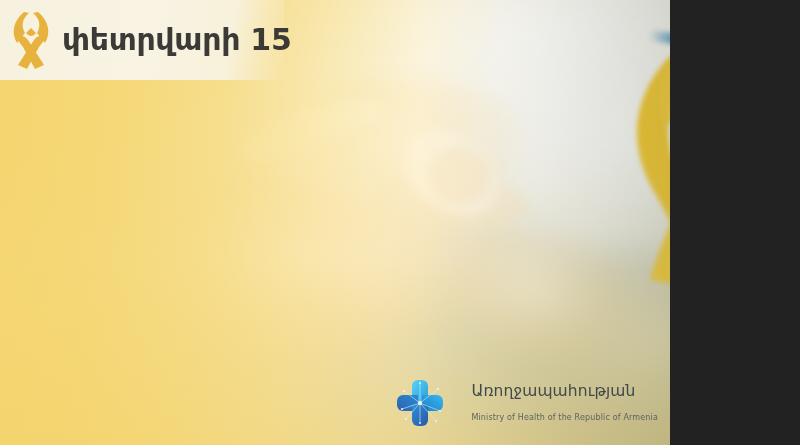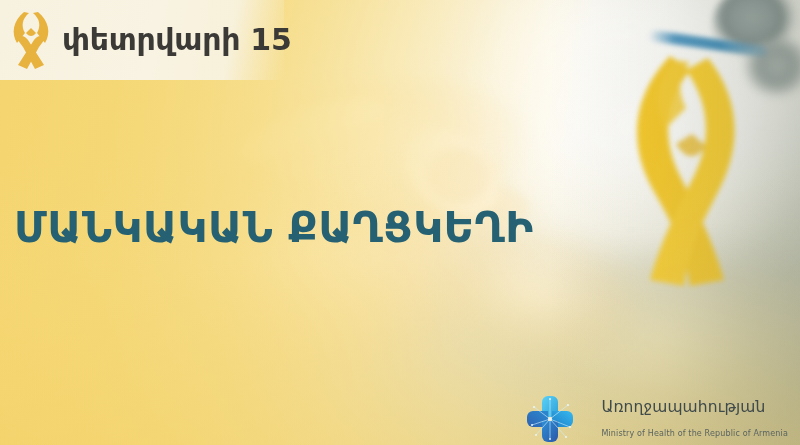--- a/index.html
+++ b/index.html
@@ -3,21 +3,21 @@
 <meta charset="utf-8">
 <title>Banner</title>
 <style>
   html, body {
     margin: 0;
     padding: 0;
     background: #222;
   }
   #poster {
     position: relative;
-    width: 800px;
+    width: 670px;
     height: 445px;
     overflow: hidden;
     font-family: "DejaVu Sans", "Liberation Sans", sans-serif;
     background: #fca5a5;
     user-select: none;
   }
 
   
   .photo-base {
     position: absolute;
@@ -178,21 +178,21 @@
     line-height: 1.10;
     letter-spacing: 0.5px;
     white-space: nowrap;
     text-transform: uppercase;
   }
 
   
   .logo-block {
     position: absolute;
     right: 12px;
-    bottom: 0;
+    bottom: 16px;
     display: flex;
     align-items: center;
     gap: 25px;
   }
   .logo-mark { width: 52px; height: 52px; flex: 0 0 auto; }
   .logo-text { line-height: 1.12; }
   .logo-hy {
     font-size: 15.5px;
     color: #3f4a4a;
     font-weight: 400;
@@ -245,21 +245,20 @@
       <path d="M14 3 C3 12 1 24 7 34 L15 24 C11 17 12 10 19 4 Z" fill="#e8b23e"></path>
       <path d="M28 3 C39 12 41 24 35 34 L27 24 C31 17 30 10 23 4 Z" fill="#e8b23e"></path>
       <path d="M7 30 C10 26 14 26 18 31 L34 56 L25 60 L13 38 Z" fill="#e8b23e"></path>
       <path d="M35 30 C32 26 28 26 24 31 L8 56 L17 60 L29 38 Z" fill="#e8b23e"></path>
       <path d="M16 24 C19 28 23 28 26 24 L21 19 Z" fill="#e8b23e"></path>
     </svg>
     <div class="date-text">փետրվարի 15</div>
   </div>
 
   <div class="headline">
-    <div class="headline-line">ՄԱՆԿԱԿԱՆ ՔԱՂՑԿԵՂԻ</div>
   </div>
 
   <div class="logo-block">
     <svg class="logo-mark" viewBox="0 0 52 52" aria-hidden="true">
       <defs>
         <linearGradient id="lgA" x1="0" y1="0" x2="1" y2="1">
           <stop offset="0" stop-color="#5ad2f7"></stop>
             <stop offset="1" stop-color="#2e9fd8"></stop>
         </linearGradient>
         <linearGradient id="lgB" x1="1" y1="0" x2="0" y2="1">

